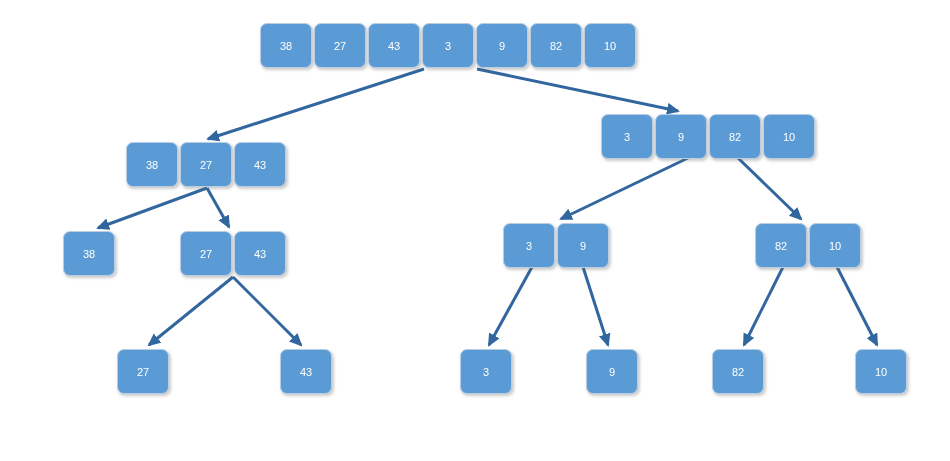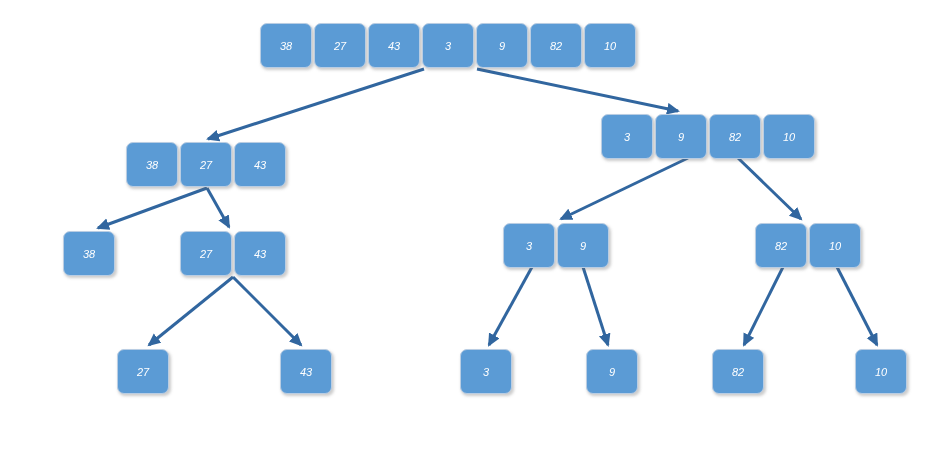--- a/index.html
+++ b/index.html
@@ -18,21 +18,20 @@
   .arrows {
     position: absolute;
     left: 0;
     top: 0;
     pointer-events: none;
   }
   .node-row {
     position: absolute;
     display: flex;
     gap: var(--cell-gap, 2px);
-    font-style: italic;
   }
   .cell {
     width: var(--cell-w, 52px);
     height: var(--cell-h, 45px);
     background: var(--cell-fill, #5B9BD5);
     border: 1px solid var(--cell-border, #B9CDE3);
     border-radius: var(--cell-radius, 7px);
     box-sizing: border-box;
     display: flex;
     align-items: center;

